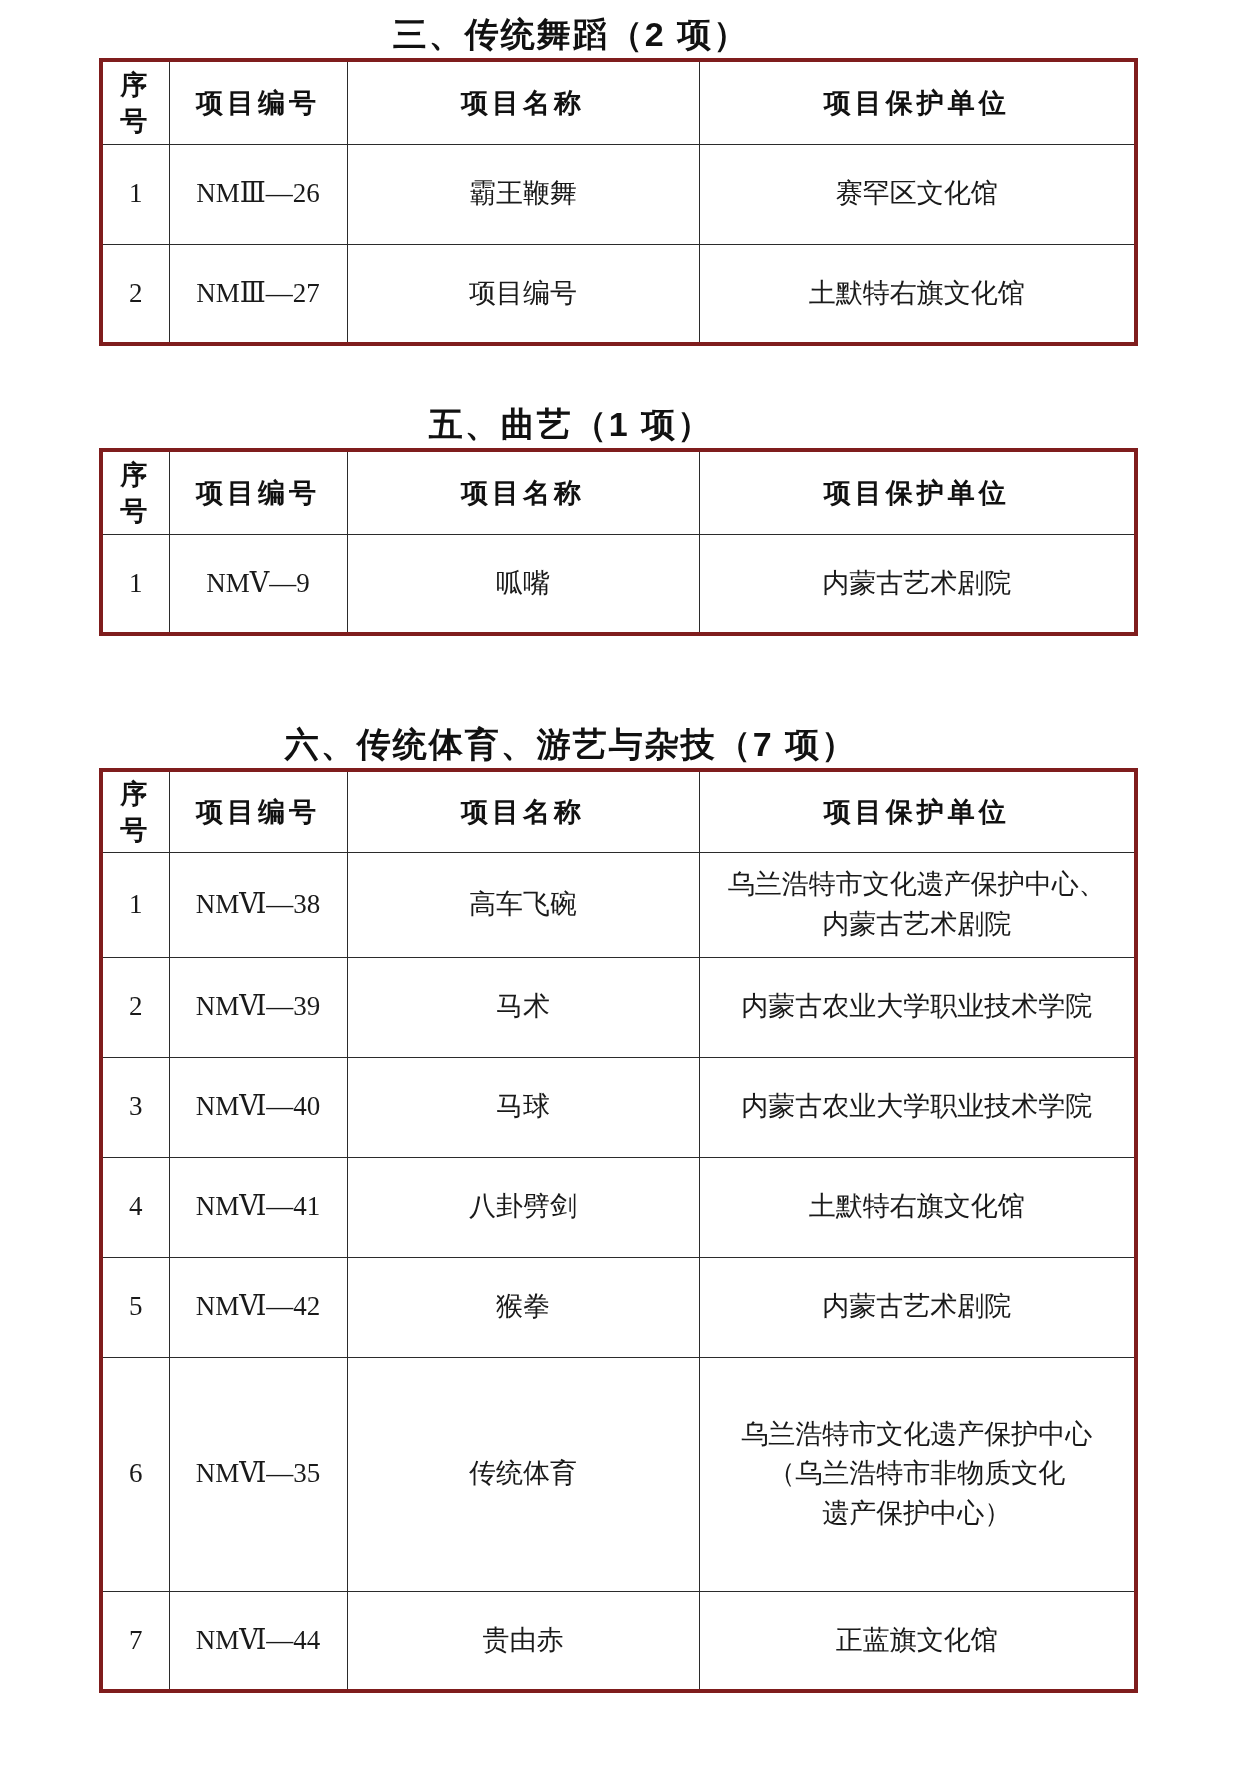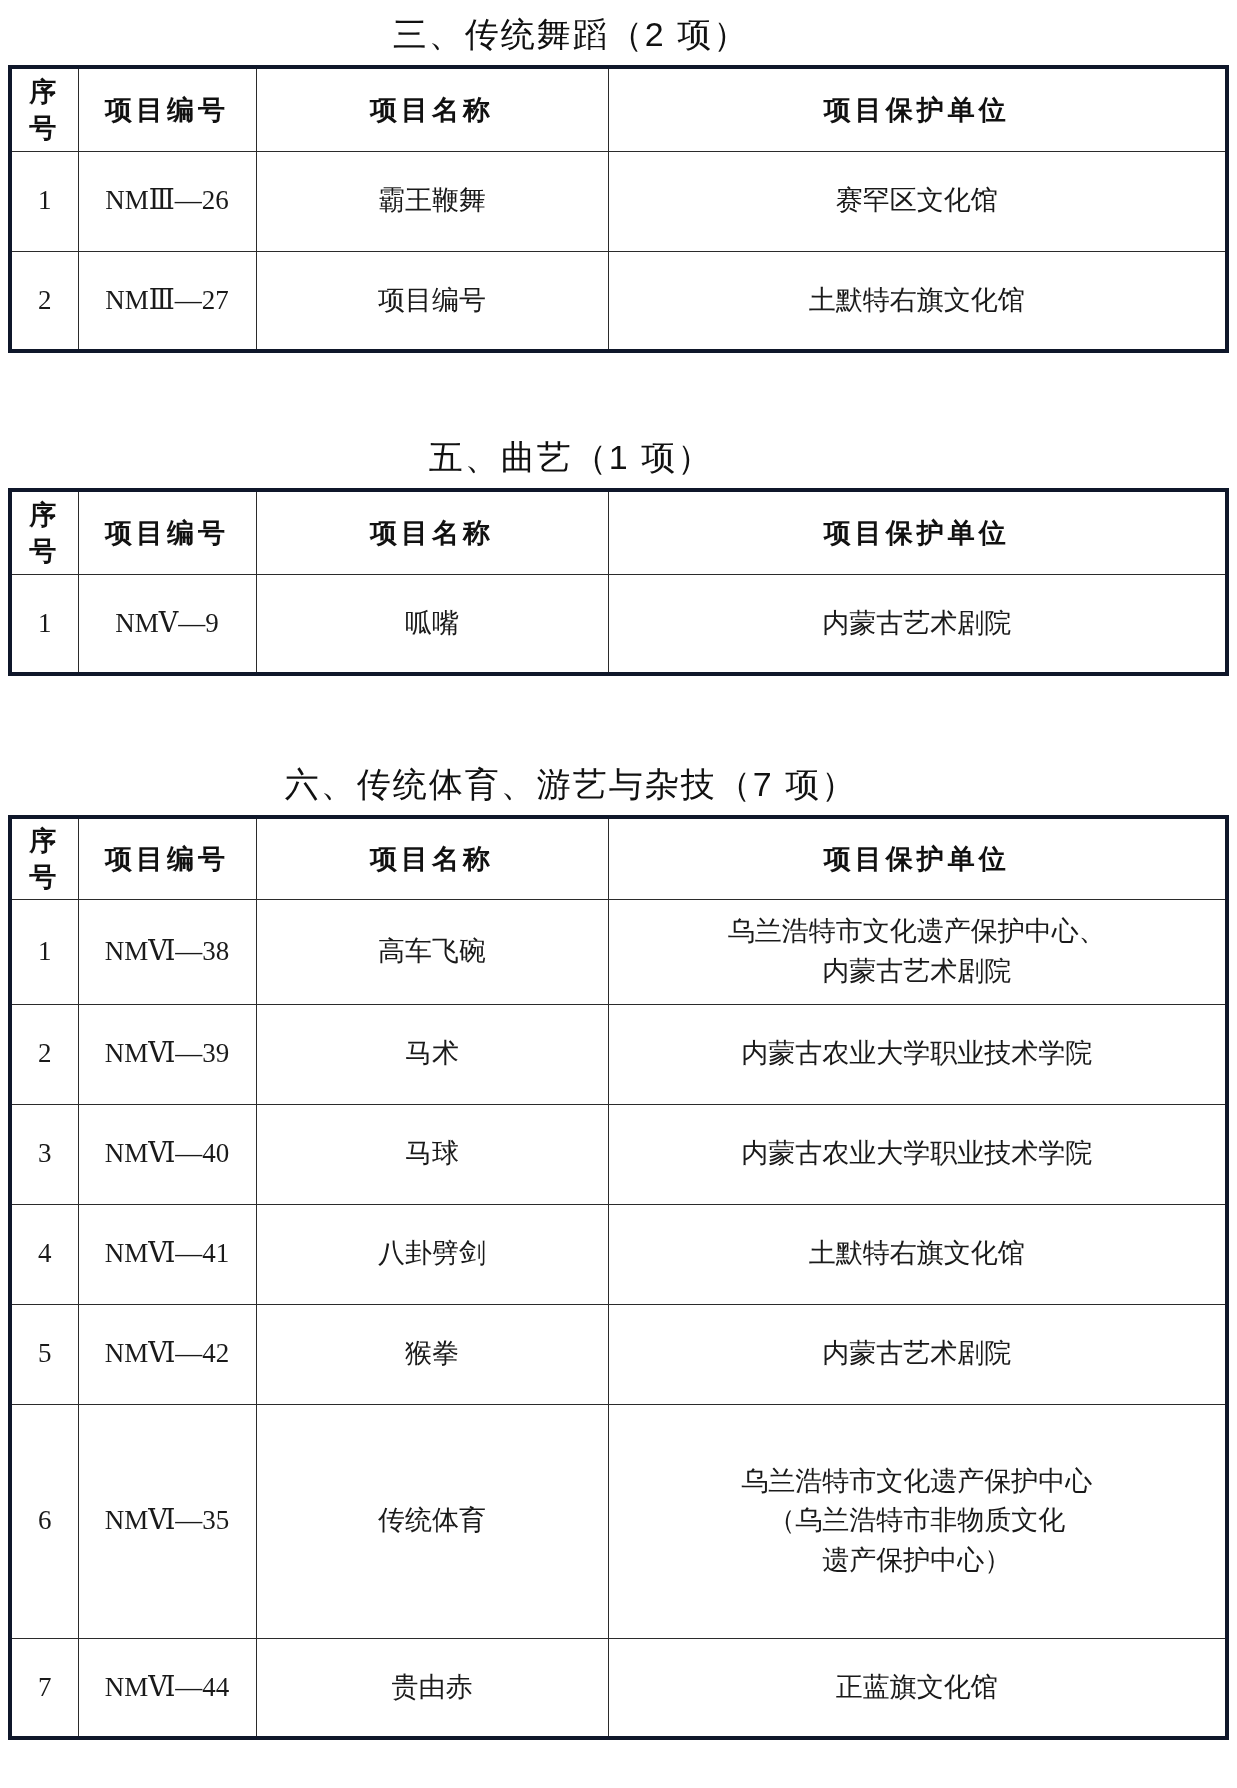--- a/index.html
+++ b/index.html
@@ -16,37 +16,37 @@
     overflow: hidden;
     font-family: "Liberation Serif", "DejaVu Serif", serif;
   }
   .heading-wrap {
     width: 1100px;          
     text-align: center;
   }
   h1.section-heading {
     margin: 0;
     font-family: "Liberation Sans", "DejaVu Sans", sans-serif;
-    font-weight: normal;
+    font-weight: bold;
     font-size: 34px;
     line-height: 48px;
     letter-spacing: 2px;
     color: #111111;
     padding-left: 42px;
   }
   .hw1 { margin-top: 10px; }
-  .hw2 { margin-top: 80px; }
+  .hw2 { margin-top: 54px; }
   .hw3 { margin-top: 84px; }
 
   table.doc-table {
-    width: 1221px;
-    margin: 7px auto;
+    width: 1039px;
+    margin: 0 auto;
     border-collapse: collapse;
     table-layout: fixed;
-    border: 4px solid #0f172a;
+    border: 4px solid #7f1d1d;
   }
   .mt-t1 { margin-top: 28px; }
   .mt-t2 { margin-top: 34px; }
   .mt-t3 { margin-top: 30px; }
 
   table.doc-table th,
   table.doc-table td {
     border: 1px solid #2b2b2b;
     text-align: center;
     vertical-align: middle;

